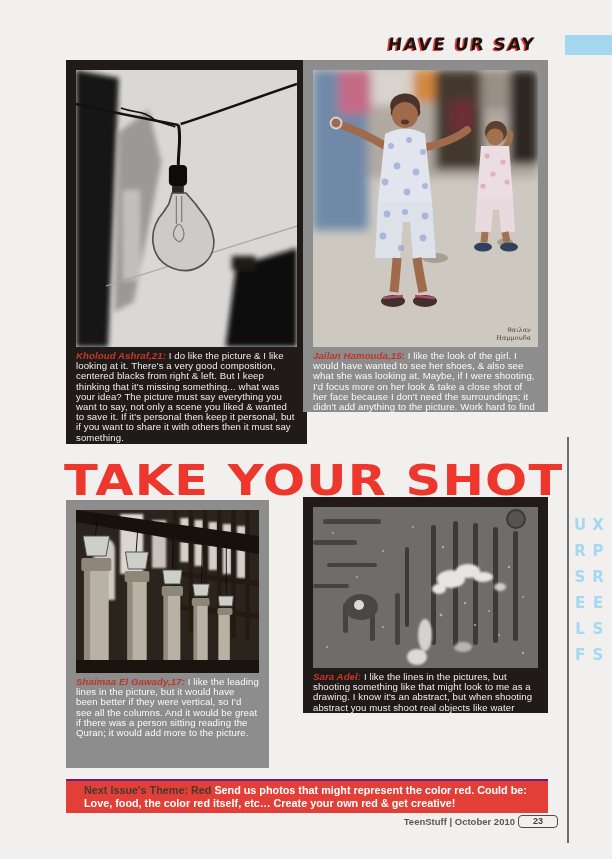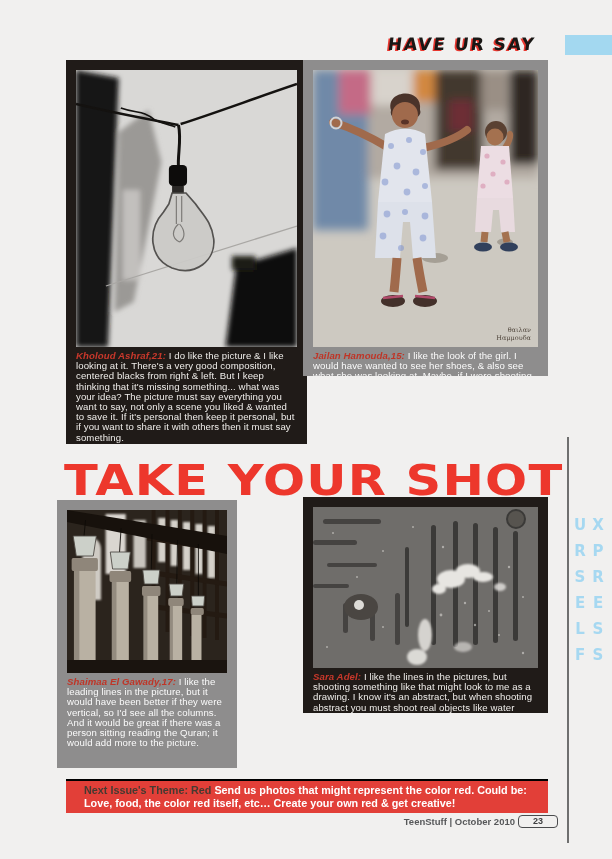--- a/index.html
+++ b/index.html
@@ -23,23 +23,23 @@
   .card.gray { background:#8e8d8d; }
   .card .photo { position:relative; margin:10px 10px 0 10px; overflow:hidden; background:#777; }
   .card .photo svg { display:block; width:100%; height:100%; }
   .caption { padding:4px 10px 6px 10px; font-size:9.6px; line-height:10.2px; color:#efedea; letter-spacing:0.1px; }
   .card.gray .caption { color:#fbfbfb; }
   .caption .name { color:#c9382b; font-weight:bold; font-style:italic; }
   .card.gray .caption .name { color:#bf3527;margin-top:32px; }
 
   #card-kholoud { left:66px; top:60px;  width:241px; height:384px; }
   #card-kholoud .photo { height:277px; }
-  #card-jailan  { left:303px; top:60px; width:245px; height:316px; }
+  #card-jailan  { left:303px; top:60px; width:245px; height:352px; }
   #card-jailan .photo { height:277px; }
-  #card-shaimaa { left:57px; top:500px; width:180px; height:268px; }
+  #card-shaimaa { left:66px; top:500px; width:203px; height:268px; }
   #card-shaimaa .photo { height:163px; }
   #card-sara    { left:303px; top:497px; width:245px; height:216px; }
   #card-sara .photo { height:161px; }
 
   .watermark {
     position:absolute; right:7px; bottom:5px; text-align:right;
     font-family:"DejaVu Serif", serif; font-size:6.5px; line-height:7.5px; color:#4e443a;
   }
 
   
@@ -48,21 +48,21 @@
   .big-title {
     position:absolute; left:64px; top:456px; width:492px;
     font-size:42px; font-weight:800; color:#ed372c; letter-spacing:1px;
     transform:scaleX(1.18); transform-origin:left center; white-space:nowrap;
     font-family:"DejaVu Sans", sans-serif;
   }
 
   
   .banner {
     position:absolute; left:66px; top:779px; width:482px; height:34px;
-    background:#e23f38; border-top:2px solid #000000;
+    background:#e23f38; border-top:2px solid #701a75;
     padding:3px 8px 0 18px; font-size:10.8px; line-height:12.5px; font-weight:bold; color:#ffffff;
   }
   .banner .blabel { color:#453a31; }
 
   
   .footer { position:absolute; top:815px; right:54px; display:flex; align-items:center; gap:3px; }
   .footer .mag { font-size:9.5px; font-weight:bold; color:#57585a; }
   .footer .pageno {
     font-size:9px; font-weight:bold; color:#3f4042;
     border:1.5px solid #4a4b4d; border-radius:4px; padding:0 14px; line-height:11px;

